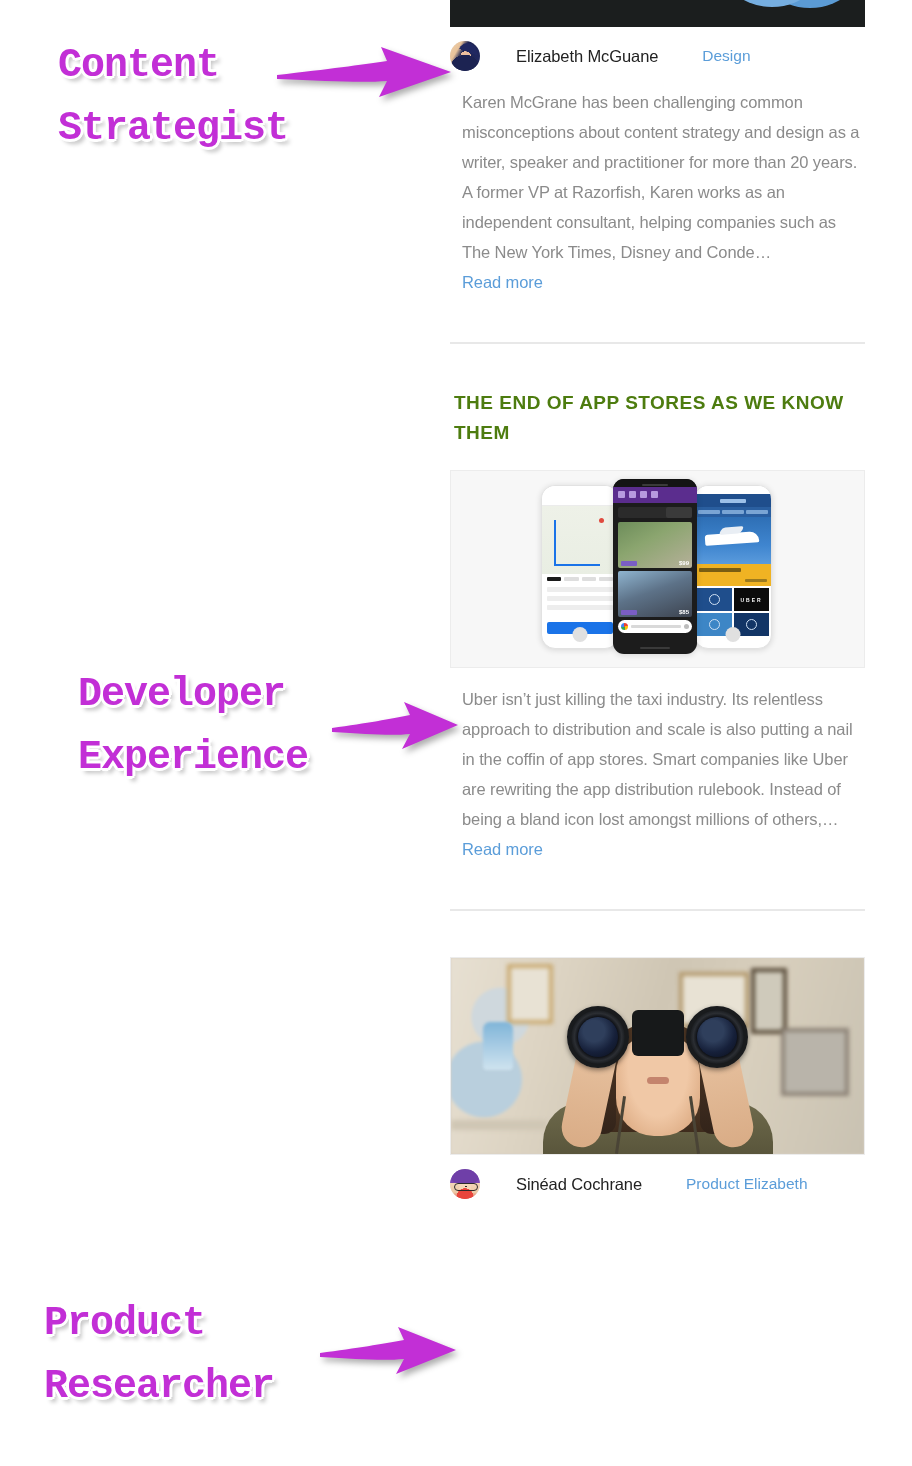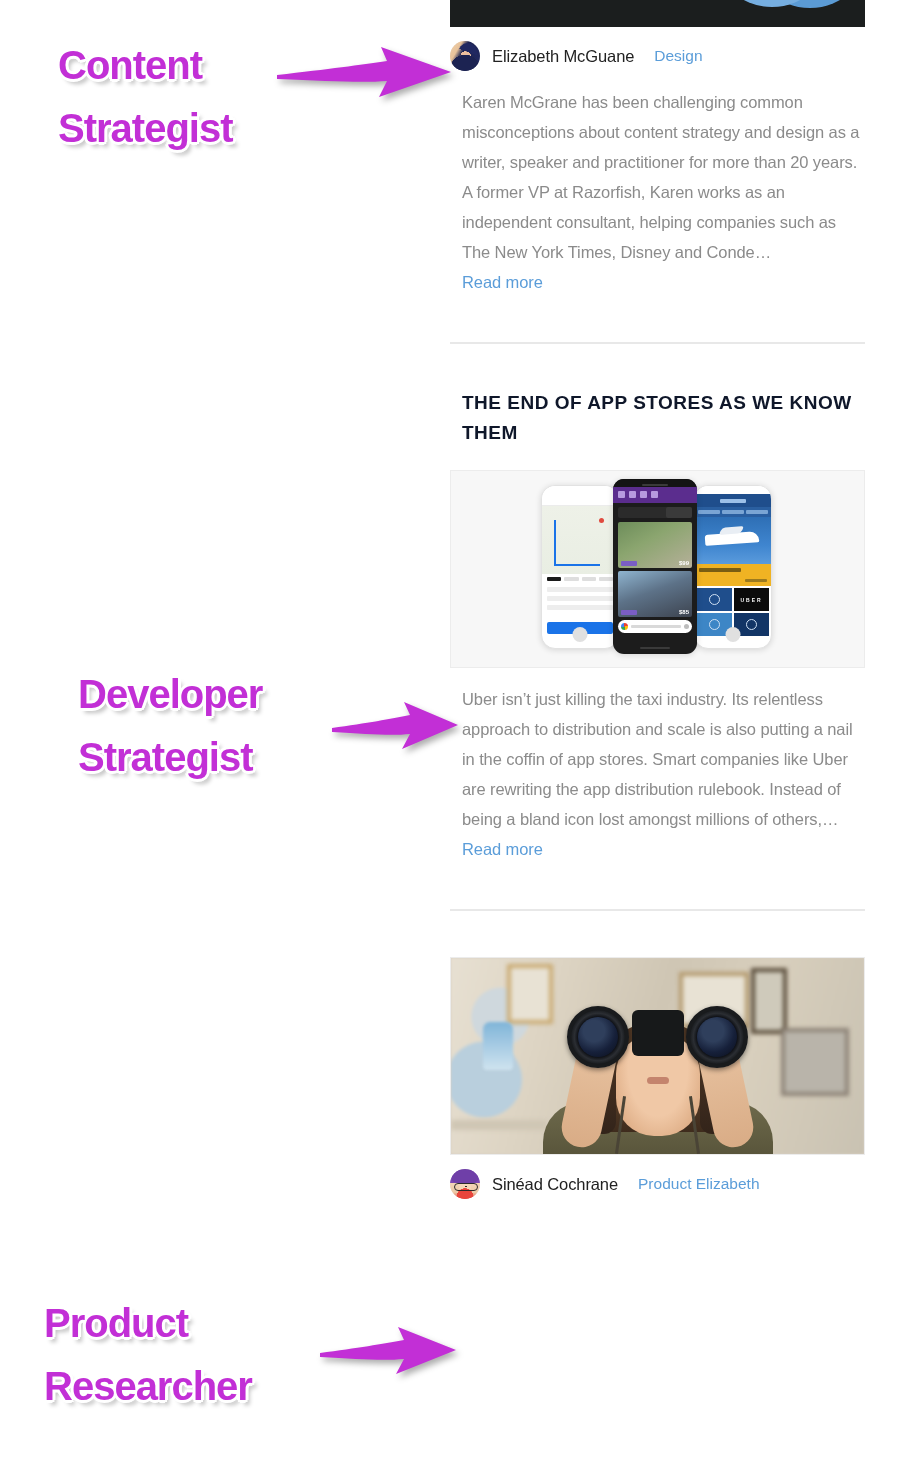--- a/index.html
+++ b/index.html
@@ -51,20 +51,21 @@
     background: #76aee0;
     left: 262px;
     top: -113px;
     clip-path: polygon(55% 0, 100% 0, 100% 100%, 0 100%);
   }
 
   .byline {
     display: flex;
     align-items: center;
     padding: 14px 0 0 0;
+    gap: 24px;
   }
   .avatar {
     width: 30px;
     height: 30px;
     border-radius: 50%;
     overflow: hidden;
     flex: 0 0 auto;
     position: relative;
     background: #e7e7e7;
   }
@@ -100,25 +101,25 @@
 
   .divider {
     height: 2px;
     background: #e8e8e8;
     margin: 45px 0 0 0;
   }
 
   .headline {
     font-size: 19px;
     font-weight: bold;
-    color: #0f172a;
+    color: #4d7c0f;
     letter-spacing: 0.5px;
     line-height: 30px;
     text-transform: uppercase;
-    margin: 12px;
+    margin: 4px;
   }
 
   
   .figure-phones {
     width: 413px;
     height: 196px;
     background: #f7f7f7;
     border: 1px solid #ececec;
     margin-top: 22px;
     position: relative;
@@ -302,21 +303,21 @@
     position:absolute; inset: 7px; border-radius: 50%;
     background: radial-gradient(circle at 40% 35%, #2f3f5c 0 30%, #16203a 60%, #0a0e19 100%);
   }
   .strap { position:absolute; width: 3px; height: 58px; background:#4a4436; bottom: 0; }
   .strap-l { left: 168px; transform: rotate(8deg); }
   .strap-r { right: 168px; transform: rotate(-8deg); }
 
   
   .annotation {
     position: absolute;
-    font-family: Liberation Sans, sans-serif;
+    font-family: Liberation Mono, monospace;
     font-weight: bold;
     font-size: 40px;
     line-height: 63px;
     color: #c22fd6;
     text-shadow:
        2px 2px 0 #fff, -2px 2px 0 #fff, 2px -2px 0 #fff, -2px -2px 0 #fff,
        3px 0 0 #fff, -3px 0 0 #fff, 0 3px 0 #fff, 0 -3px 0 #fff,
        4px 5px 4px rgba(0,0,0,.25);
     white-space: pre-line;
     letter-spacing: -1px;
@@ -540,21 +541,21 @@
 
 </div>
 
 <div class="annotation" style="left:58px; top:34px;">Content
 Strategist</div>
 <svg class="arrow" style="left:275px; top:45px;" width="180" height="56" viewBox="0 0 180 56">
   <path d="M2 30 C55 24, 85 20, 112 16 L106 2 L176 27 L104 52 L112 36 C86 38, 54 36, 2 34 Z" fill="#c22fd6"></path>
 </svg>
 
 <div class="annotation" style="left:78px; top:663px;">Developer
-Strategist</div>
+Experience</div>
 <svg class="arrow" style="left:330px; top:700px;" width="130" height="52" viewBox="0 0 130 52">
   <path d="M2 28 C38 23, 60 19, 80 15 L74 2 L128 25 L72 49 L80 34 C60 36, 38 34, 2 32 Z" fill="#c22fd6"></path>
 </svg>
 
 <div class="annotation" style="left:44px; top:1292px;">Product
 Researcher</div>
 <svg class="arrow" style="left:318px; top:1325px;" width="140" height="52" viewBox="0 0 140 52">
   <path d="M2 28 C40 23, 64 19, 86 15 L80 2 L138 25 L78 49 L86 34 C64 36, 40 34, 2 32 Z" fill="#c22fd6"></path>
 </svg>
 

